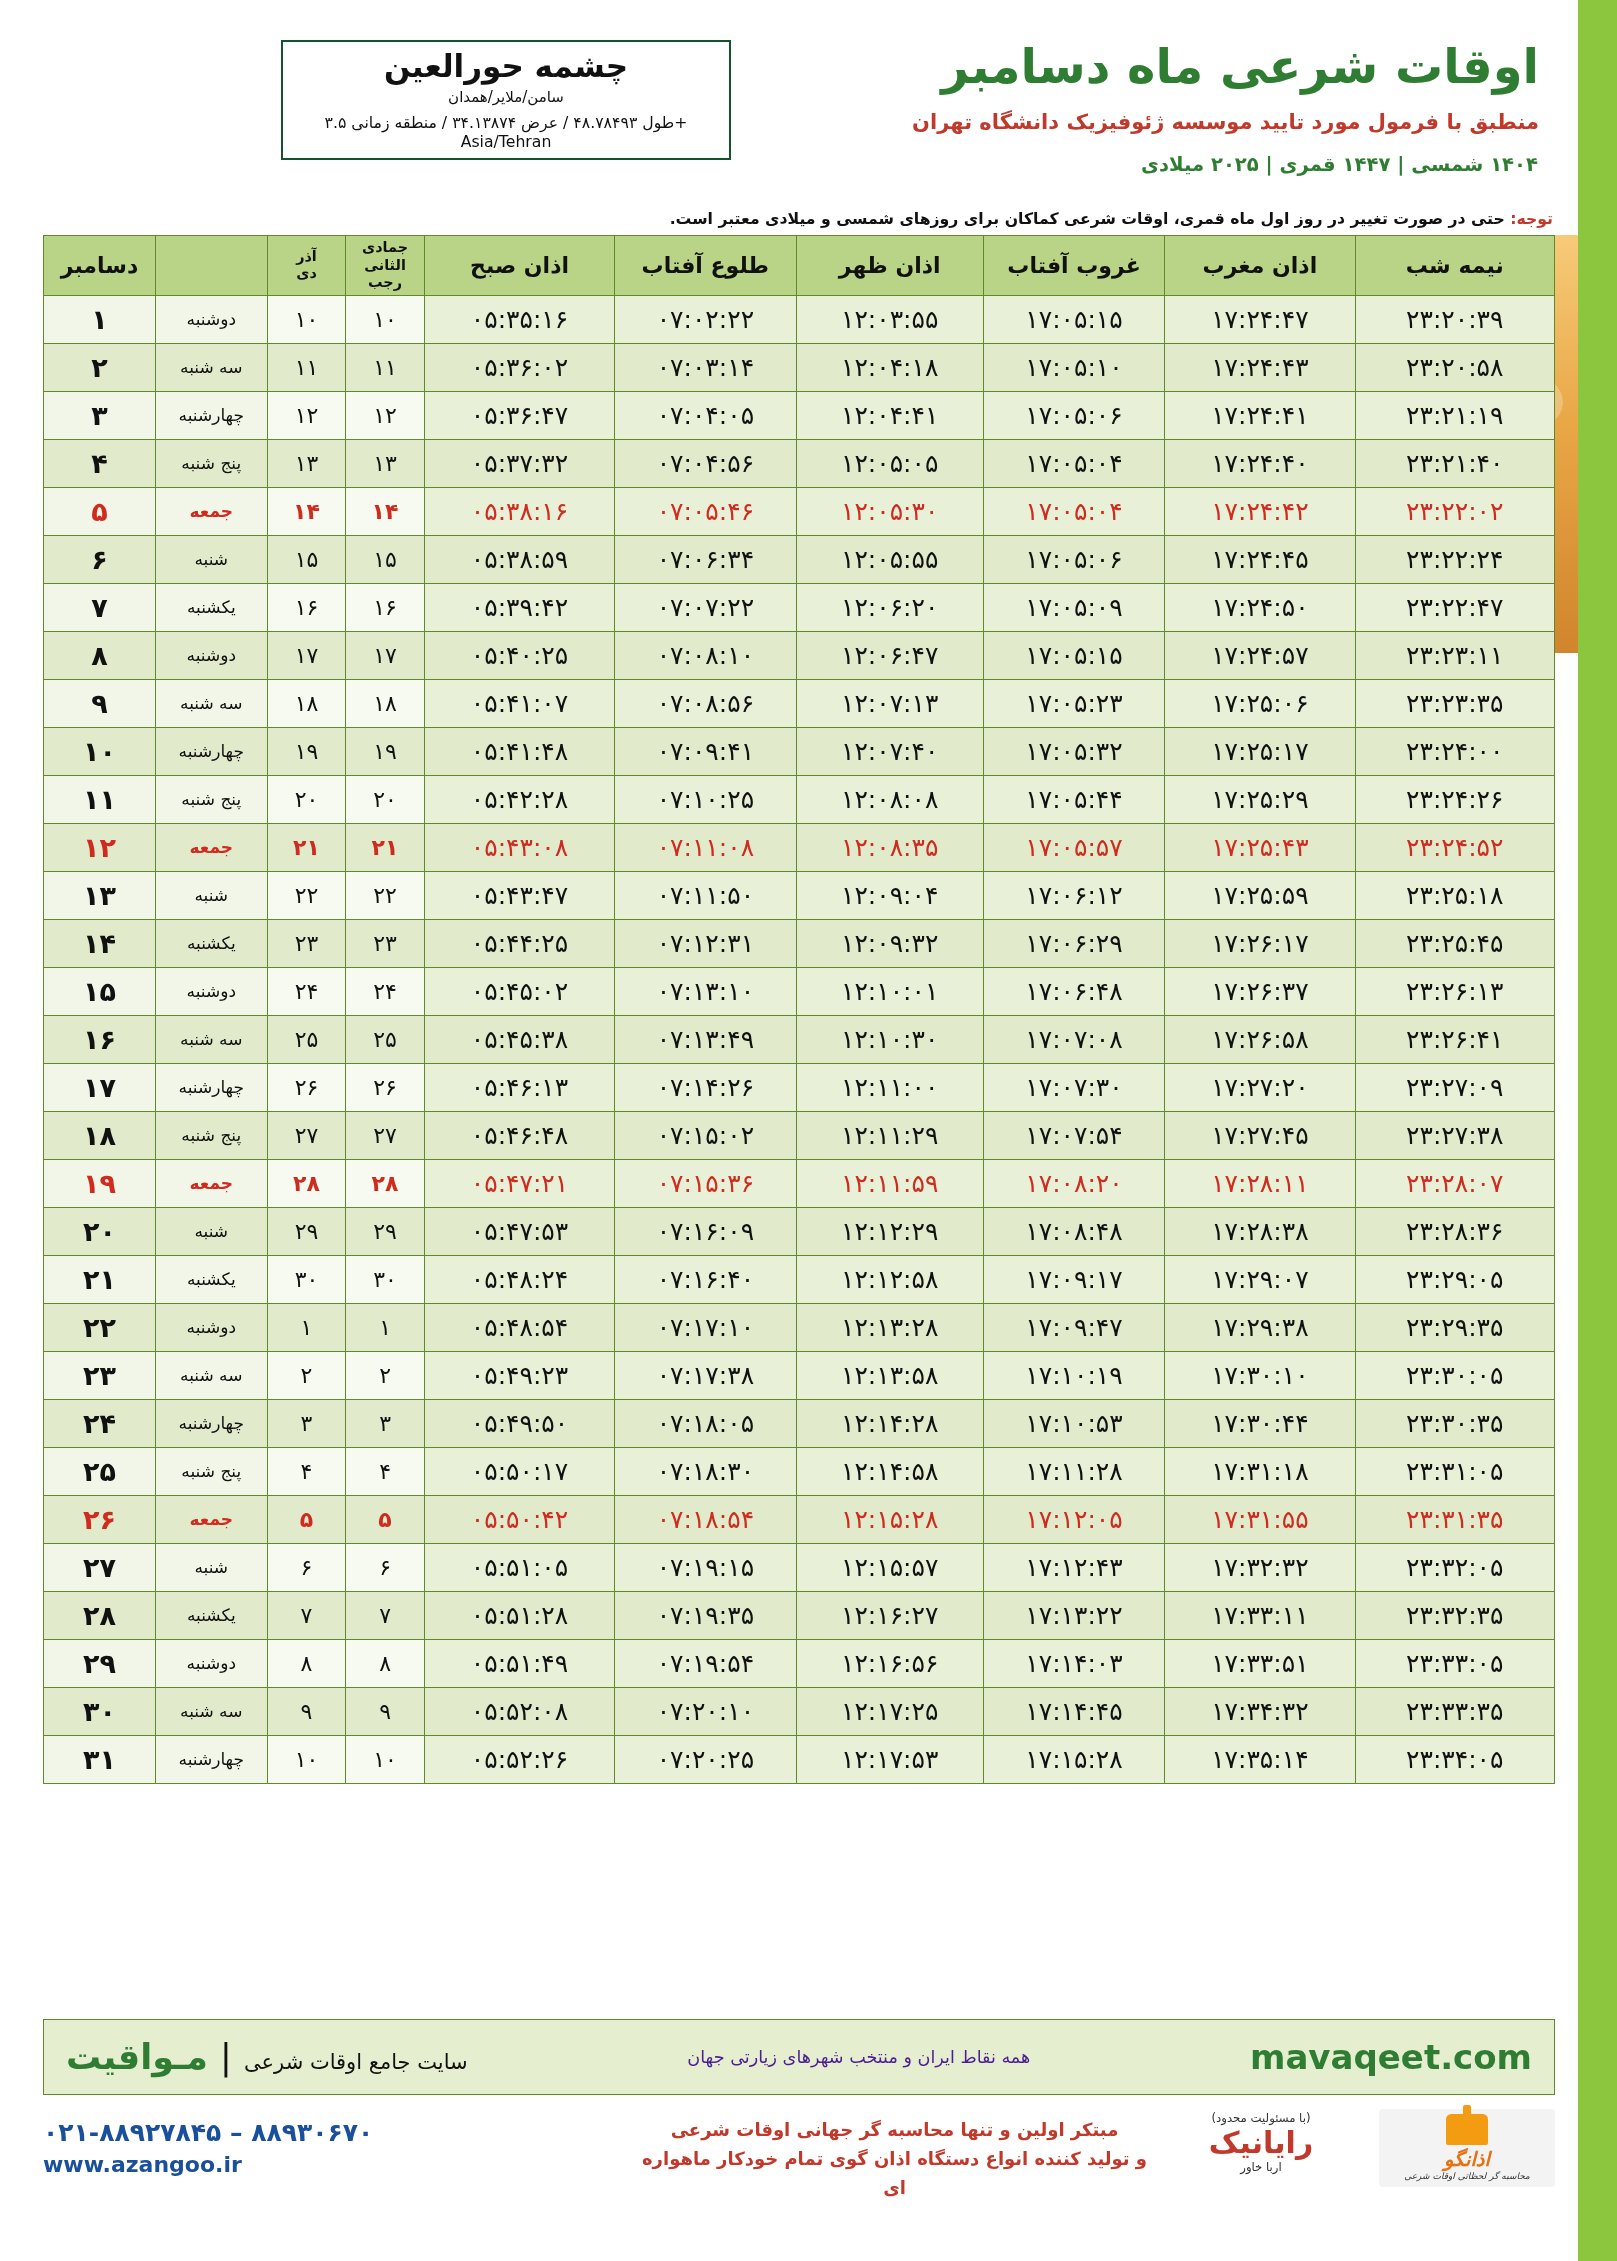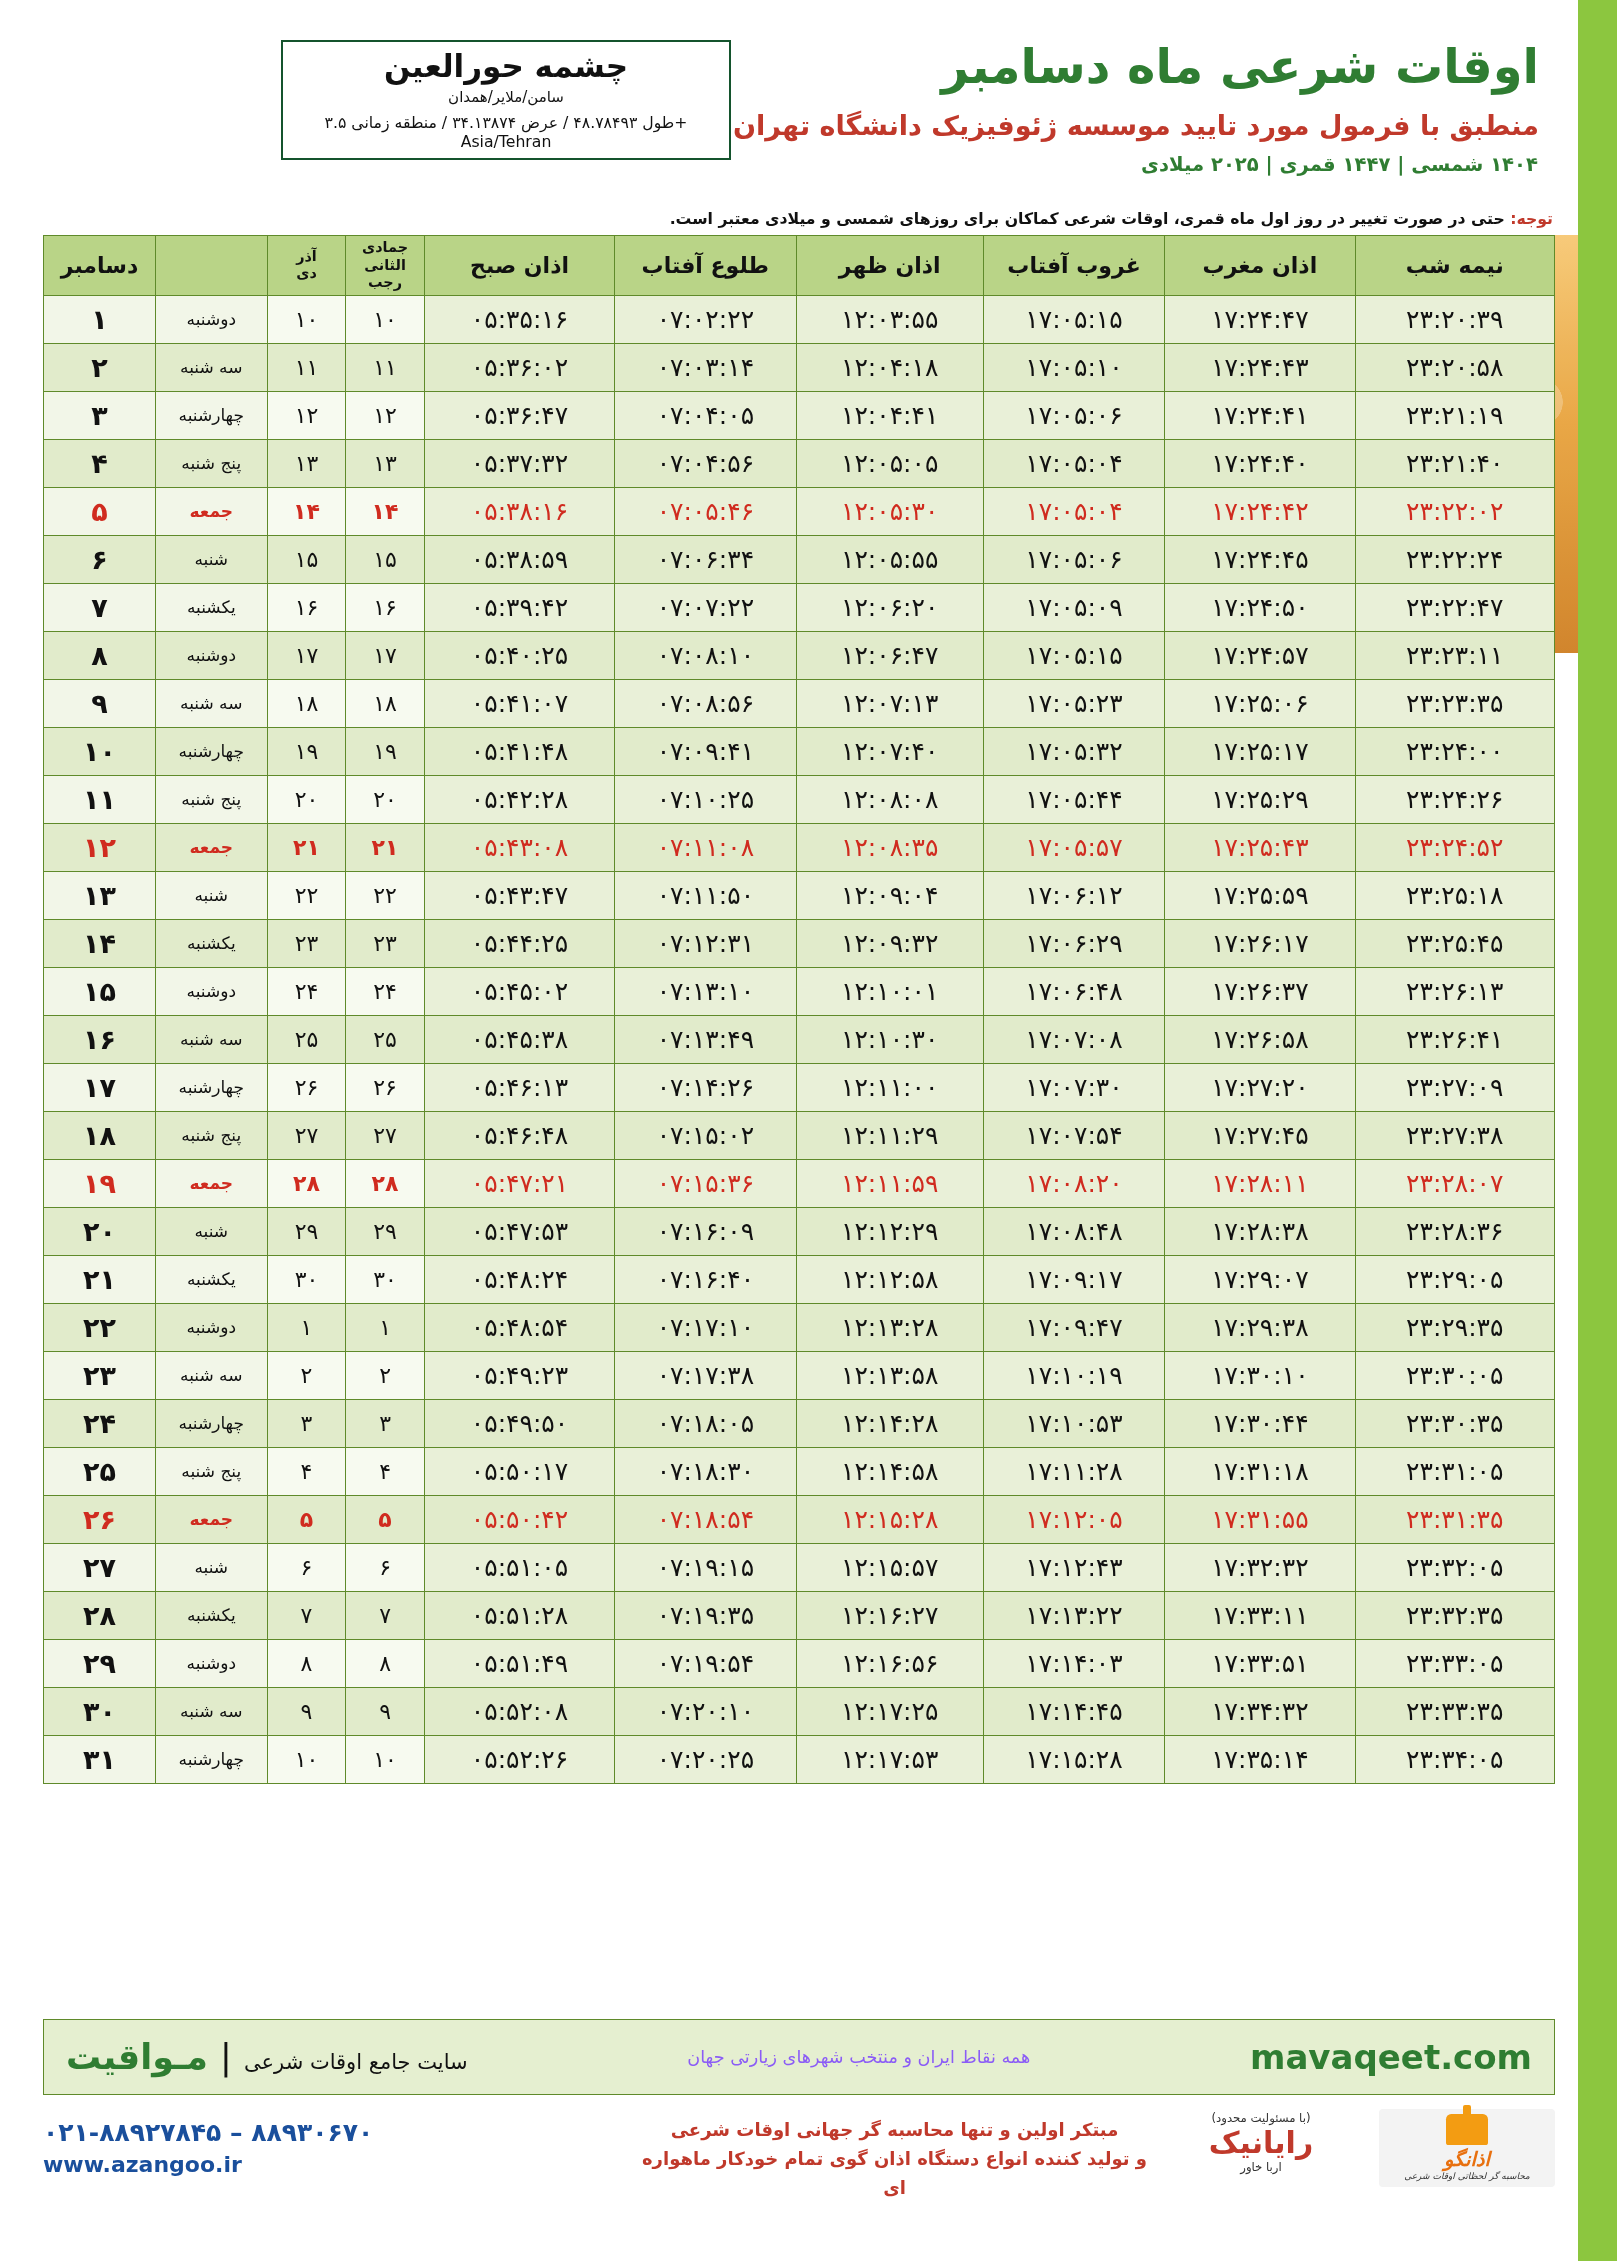--- a/index.html
+++ b/index.html
@@ -49,21 +49,21 @@
     font-size: 48px;
     font-weight: bold;
     color: #2f7d32;
     letter-spacing: -0.7px;
     white-space: nowrap;
   }
   .header-sub {
     position: absolute;
     right: 39px;
     top: 110px;
-    font-size: 27px;
+    font-size: 21px;
     font-weight: bold;
     color: #c0392b;
     white-space: nowrap;
   }
   .header-dates {
     position: absolute;
     right: 40px;
     top: 153px;
     font-size: 19.6px;
     font-weight: bold;
@@ -222,21 +222,21 @@
   }
   .brand-fa {
     font-size: 35px;
     font-weight: bold;
     color: #2f7d32;
     white-space: nowrap;
   }
   .brand-fa .sep { color: #111; font-weight: normal; }
   .brand-tag {
     font-size: 17.6px;
-    color: #8b5cf6;
+    color: #4c1d95;
     white-space: nowrap;
   }
   .brand-url {
     font-size: 34px;
     font-weight: bold;
     color: #2f7d32;
     direction: ltr;
     white-space: nowrap;
   }
 

